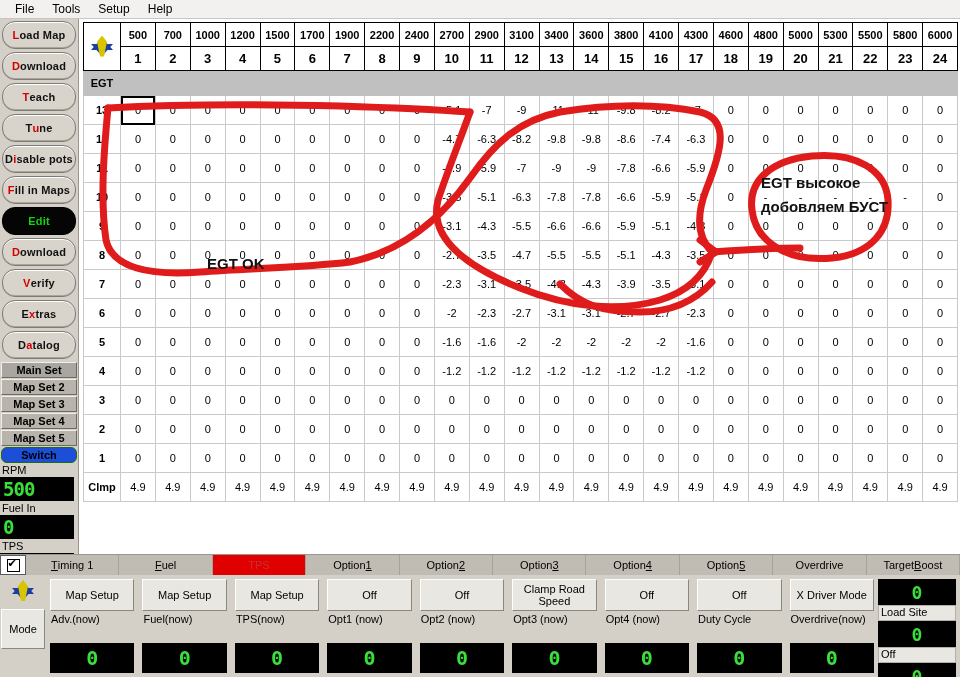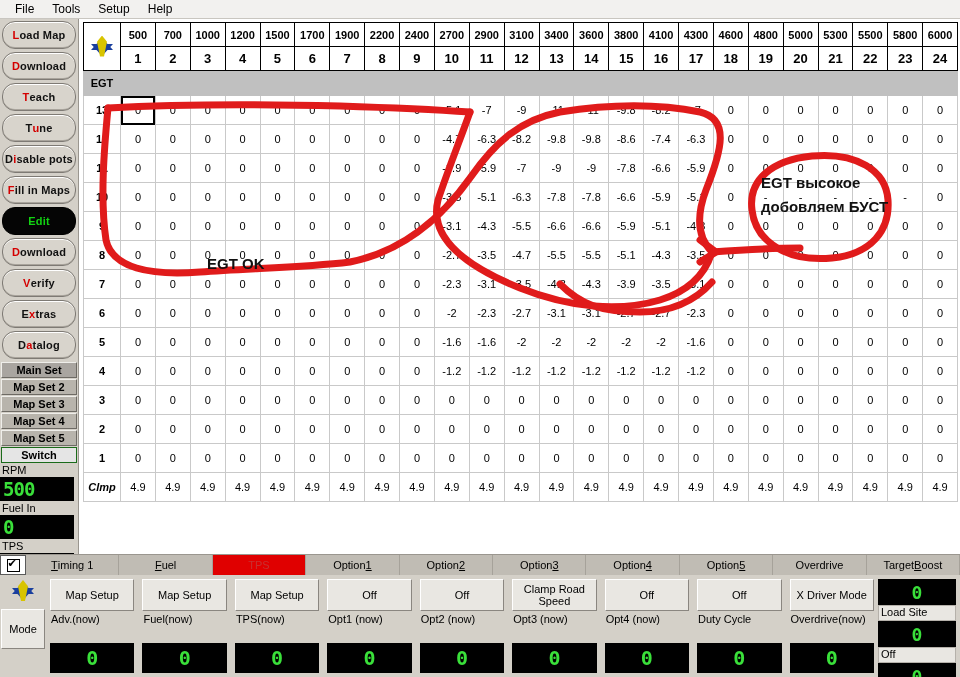--- a/index.html
+++ b/index.html
@@ -38,21 +38,21 @@
   .pillbtn.dark{background:#050505;border-color:#000;box-shadow:none;color:#12d312;}
 
   .setrow{
     width:74px;margin:0 auto 1px auto;height:14px;
     background:#b8b4ac;border:1px solid #6d6a64;
     border-top-color:#efeeea;border-left-color:#efeeea;
     font-size:11px;font-weight:bold;color:#000;
     display:flex;align-items:center;justify-content:center;cursor:pointer;
   }
   .setrow.first{background:#a9a5a0;}
-  .setrow.switch{background:#e5e5e5;border-color:#1a6b1a;}
+  .setrow.switch{background:#1d4ed8;border-color:#1a6b1a;border-radius:6px;}
 
   .gauge-label{font-size:11px;color:#000;padding-left:2px;line-height:13px;height:13px;}
   .lcd{
     width:74px;height:24px;background:#000;margin:0 0 1px 0;
     display:flex;align-items:center;justify-content:flex-start;
     font-family:"DejaVu Sans Mono",monospace;
     color:#3ae03a;font-size:19px;font-weight:bold;padding-left:3px;
     box-sizing:border-box;letter-spacing:-1px;
   }
 
@@ -72,21 +72,21 @@
   tr.colrow td{font-size:13px;}
   td.corner{border:1px solid #000;background:#fff;width:36px;}
   td.rowhdr{
     border:1px solid #000;font-weight:bold;font-size:13px;background:#fff;width:36px;
   }
   tr.greyrow td{background:#c0c0c0;border:1px solid #c0c0c0;height:24px;}
   td.egtlabel{background:#b3b0aa;border:1px solid #a5a29c;color:#cfccc6;
               font-size:12px;font-weight:bold;text-align:center;}
   td.sel{outline:2px solid #000;outline-offset:-2px;font-weight:normal;}
   tr.clamprow td{font-size:11px;}
-  td.clamphdr{font-size:11px;font-weight:bold;border:1px solid #000;font-style:italic;}
+  td.clamphdr{font-size:11px;font-weight:bold;border:1px solid #000;}
 
   
   .logo{width:22px;height:24px;position:relative;margin:0 auto;}
   .logo .d1,.logo .d2,.logo .d3{position:absolute;}
   .logo .d1{left:0;top:3px;width:0;height:0;border-left:11px solid transparent;
             border-right:11px solid transparent;border-bottom:12px solid #1a3f9e;}
   .logo .d2{left:0;top:9px;width:0;height:0;border-left:11px solid transparent;
             border-right:11px solid transparent;border-top:12px solid #1a3f9e;}
   .logo .d3{left:6px;top:1px;width:10px;height:21px;background:#d8c400;
             clip-path:polygon(50% 0,100% 30%,70% 100%,30% 100%,0 30%);}

